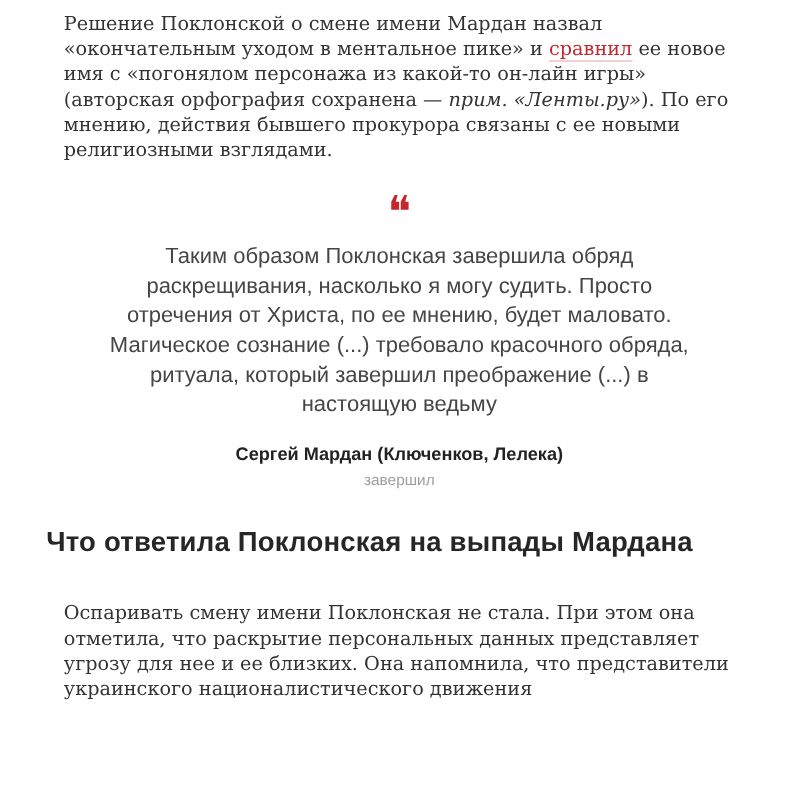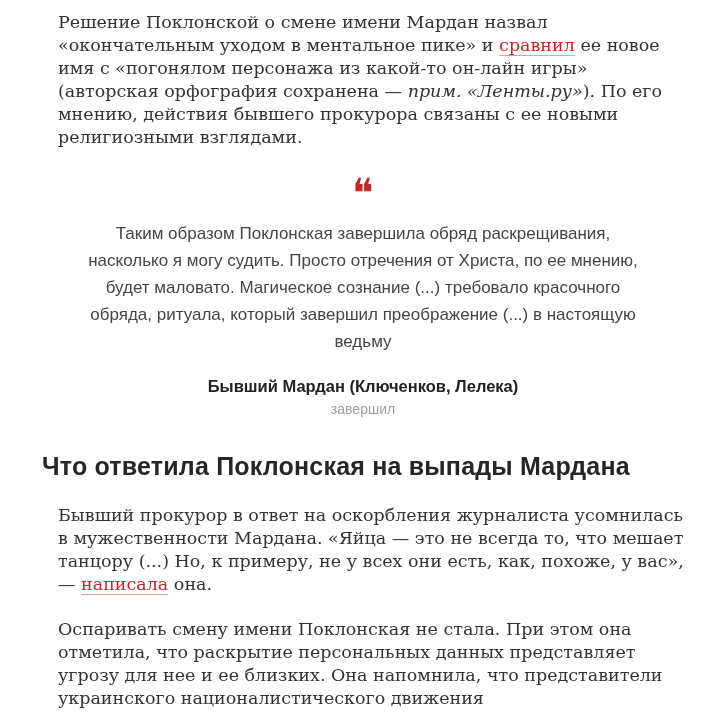--- a/index.html
+++ b/index.html
@@ -44,64 +44,63 @@
     color:var(--accent-red);
     font-family:"DejaVu Sans", sans-serif;
     font-size:40px;
     line-height:24px;
     height:24px;
   }
   .quote-text{
     max-width:552px;
     margin:15px auto 0 auto;
     font-family:"Liberation Sans", sans-serif;
-    font-size:17px;
+    font-size:20px;
     line-height:27px;
     color:var(--quote-text);
   }
   .quote-author{
     margin-top:21px;
     font-family:"Liberation Sans", sans-serif;
     font-weight:bold;
     font-size:16.5px;
     line-height:20px;
     color:#222222;
   }
   .quote-role{
     margin-top:5px;
     font-family:"Liberation Sans", sans-serif;
     font-size:14px;
     line-height:16px;
     color:var(--muted);
   }
   .section-heading{
-    margin:35px 0 24px 0;
+    margin:35px 0 40px 0;
     font-family:"Liberation Sans", sans-serif;
     font-weight:700;
     font-size:25px;
     line-height:28px;
     letter-spacing:.2px;
     color:var(--heading);
   }
 </style>
 </head>
 <body>
 
 <div class="page">
 
   <p class="article-paragraph"><span>Решение Поклонской о смене имени Мардан назвал «окончательным уходом в ментальное пике» и </span><a class="red-link" href="#">сравнил</a><span> ее новое имя с «погонялом персонажа из какой-то он-лайн игры» (авторская орфография сохранена — </span><span class="em">прим. «Ленты.ру»</span><span>). По его мнению, действия бывшего прокурора связаны с ее новыми религиозными взглядами.</span></p>
 
   <figure class="quote-block" style="margin-left:0;margin-right:0;">
     <span class="quote-mark">❝</span>
     <blockquote class="quote-text" style="margin:15px auto 0 auto;">Таким образом Поклонская завершила обряд раскрещивания, насколько я могу судить. Просто отречения от Христа, по ее мнению, будет маловато. Магическое сознание (...) требовало красочного обряда, ритуала, который завершил преображение (...) в настоящую ведьму</blockquote>
     <figcaption>
-      <div class="quote-author">Бывший Мардан (Ключенков, Лелека)</div>
+      <div class="quote-author">Сергей Мардан (Ключенков, Лелека)</div>
       <div class="quote-role">завершил</div>
     </figcaption>
   </figure>
 
   <h2 class="section-heading">Что ответила Поклонская на выпады Мардана</h2>
 
-  <p class="article-paragraph"><span>Бывший прокурор в ответ на оскорбления журналиста усомнилась в мужественности Мардана. «Яйца — это не всегда то, что мешает танцору (...) Но, к примеру, не у всех они есть, как, похоже, у вас», — </span><a class="red-link" href="#">написала</a><span> она.</span></p>
 
   <p class="article-paragraph"><span>Оспаривать смену имени Поклонская не стала. При этом она отметила, что раскрытие персональных данных представляет угрозу для нее и ее близких. Она напомнила, что представители украинского националистического движения </span><span> </span></p>
 
 </div>
 
 </body></html>

